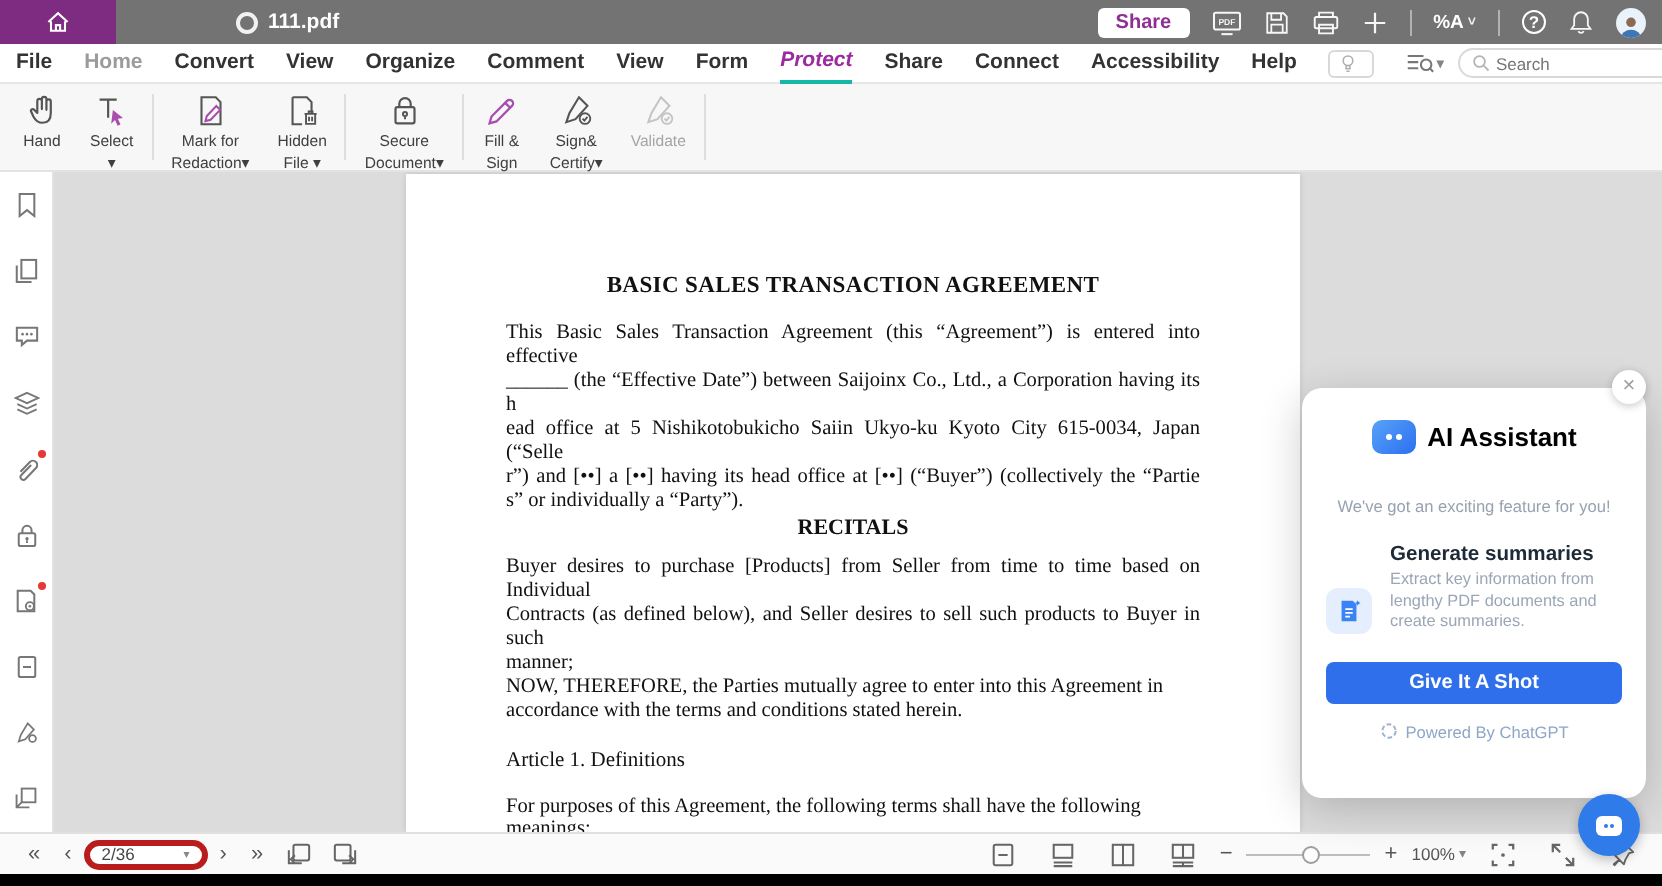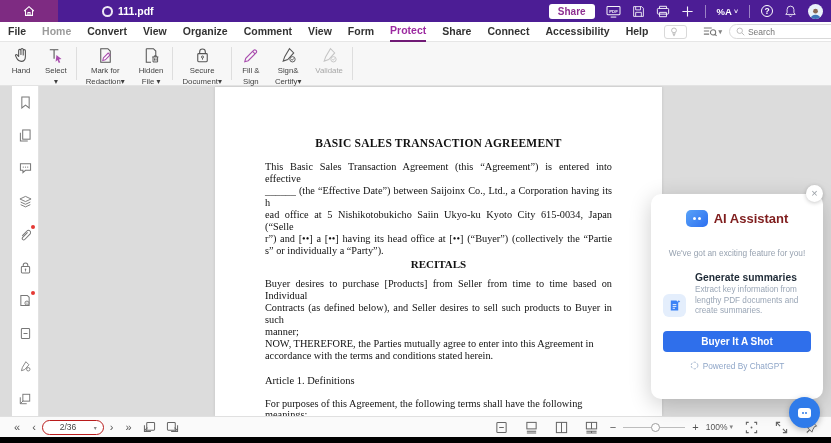--- a/index.html
+++ b/index.html
@@ -1,86 +1,86 @@
 <!DOCTYPE html>
 <html><head>
 <meta charset="utf-8">
 <style>
   * { margin:0; padding:0; box-sizing:border-box; }
   html,body { width:831px; height:443px; overflow:hidden; font-family:"Liberation Sans",sans-serif; background:#DCDCDC; position:relative; }
 
   
-  .titlebar { height:22px; background:#4c1d95; display:flex; color:#fff; }
+  .titlebar { height:22px; background:#737373; display:flex; color:#fff;gap:16px; }
   .home-btn { width:58px; height:22px; background:#7E2B82; display:flex; align-items:center; justify-content:center; }
   .tab { display:flex; align-items:center; gap:5px; margin-left:44px; font-size:10.5px; font-weight:bold; }
   .foxit-logo { width:11px; height:11px; border-radius:50%; border:2px solid #fff; opacity:.9; }
   .titlebar-right { margin-left:auto; display:flex; align-items:center; gap:11px; padding-right:8px; }
   .share-pill { background:#fff; color:#8E2F91; font-size:10px; font-weight:bold; padding:2px 9px; border-radius:3px; }
   .tb-icon { display:flex; align-items:center; justify-content:center; opacity:.95; }
   .tb-divider { width:1px; height:13px; background:rgba(255,255,255,.45); }
   .translate { font-size:9.5px; font-weight:bold; letter-spacing:0; display:flex; align-items:center; gap:2px; }
   .caret-sm { font-size:7px; opacity:.9; }
   .help-circle { width:12px; height:12px; border:1.2px solid #fff; border-radius:50%; font-size:8.5px; display:flex; align-items:center; justify-content:center; font-weight:bold; }
   .avatar { width:15px; height:15px; border-radius:50%; background:#EAF2FA; overflow:hidden; display:flex; align-items:flex-end; justify-content:center; }
 
   
   .menubar { height:20px; background:#FFFFFF; border-bottom:1px solid #E6E6E6; display:flex; align-items:center; padding:0 8px; gap:16px; font-size:10.5px; color:#333; font-weight:bold; }
   .menu-item { white-space:nowrap; line-height:19px; }
   .menu-item.muted { color:#9B9B9B; }
-  .menu-item.active { color:#9C2AA0; border-bottom:2px solid #701a75; }
+  .menu-item.active { color:#9C2AA0; border-bottom:2px solid #14b8a6;font-style:italic; }
   .tellme { display:flex; align-items:center; gap:3px; border:1px solid #D9D9D9; border-radius:3px; height:14px; width:112px; padding:0 5px; }
   .tellme input { border:none; outline:none; font-size:8.5px; width:100%; color:#555; font-family:"Liberation Sans",sans-serif; }
   .menubar-right { margin-left:auto; display:flex; align-items:center; gap:7px; }
   .search-wrap { display:flex; align-items:center; gap:3px; border:1px solid #D9D9D9; border-radius:8px; height:15px; width:118px; padding:0 6px; }
   .search-wrap input { border:none; outline:none; font-size:8.5px; width:100%; color:#555; font-family:"Liberation Sans",sans-serif; }
 
   
   .toolbar { height:44px; background:#F7F7F7; border-bottom:1px solid #E3E3E3; display:flex; align-items:stretch; padding:0 4px; }
   .tool { display:flex; flex-direction:column; align-items:center; justify-content:flex-start; padding:4px 7px 2px; min-width:34px; cursor:default; }
   .tool .t-label { font-size:7.8px; color:#3F3F3F; text-align:center; line-height:8.6px; margin-top:2px; }
   .tool.disabled { opacity:.45; }
   .tool-divider { width:1px; background:#DEDEDE; margin:5px 2px; }
 
   
-  .main-row { display:flex; height:330px;padding-left:12px; }
+  .main-row { display:flex; height:330px; }
   .sidebar { width:27px; background:#FFFFFF; border-right:1px solid #E2E2E2; display:flex; flex-direction:column; align-items:center; padding-top:9px; gap:19px; }
   .sb-icon { position:relative; width:14px; height:14px; display:flex; align-items:center; justify-content:center; }
   .red-dot { position:absolute; top:-2px; right:-3px; width:4px; height:4px; border-radius:50%; background:#E53935; }
   .doc-area { flex:1; position:relative; background:#DCDCDC; overflow:hidden; }
   .page { position:absolute; left:176px; top:1px; width:447px; height:329px; background:#FFFFFF; box-shadow:0 0 3px rgba(0,0,0,.12); padding:50px 50px 0 50px; font-family:"Liberation Serif",serif; color:#111; }
   .doc-title { font-size:11.5px; font-weight:bold; text-align:center; letter-spacing:.2px; margin-bottom:12px; }
   .doc-p { font-size:10.3px; line-height:12px; }
   .jline { text-align:justify; text-align-last:justify; }
   .center-head { font-size:11px; font-weight:bold; text-align:center; margin-top:1px; margin-bottom:8px; }
   .article-head { font-size:10.5px; font-weight:normal; margin-top:13px; }
   .doc-intro { font-size:10.3px; margin-top:12px; }
 
   
   .ai-popup { position:absolute; left:651px; top:194px; width:172px; height:205px; background:#fff; border-radius:10px; box-shadow:0 5px 22px rgba(0,0,0,.20); padding:16px 12px 0; z-index:5; }
   .ai-close { position:absolute; left:806px; top:185px; width:17px; height:17px; border-radius:50%; background:#fff; box-shadow:0 1px 4px rgba(0,0,0,.22); color:#9AA0A6; font-size:11px; line-height:16px; text-align:center; z-index:6; cursor:pointer; }
   .ai-header { display:flex; align-items:center; justify-content:center; gap:6px; }
   .ai-bubble { width:22px; height:17px; border-radius:5px; background:linear-gradient(135deg,#58A2F8,#2D6FF0); display:flex; align-items:center; justify-content:center; gap:2px; }
   .ai-bubble i { width:3px; height:3px; border-radius:50%; background:#fff; }
-  .ai-title { font-size:13px; font-weight:bold; color:#7f1d1d; }
+  .ai-title { font-size:13px; font-weight:bold; color:#000000; }
   .ai-sub { font-size:8.3px; color:#97A2B0; text-align:center; margin-top:21px; }
   .ai-feature { display:flex; gap:9px; margin-top:14px;align-items:flex-end; }
   .feat-icon { width:23px; height:23px; flex:none; border-radius:6px; background:#E4EEFC; display:flex; align-items:center; justify-content:center; }
   .feat-title { font-size:10.3px; font-weight:bold; color:#1E2A36; }
   .feat-desc { font-size:8.2px; color:#9AA6B6; line-height:10.5px; margin-top:2px; }
   .ai-cta { display:block; width:148px; height:21px; margin:14px auto 0; background:#2F6FEB; border:none; border-radius:4px; color:#fff; font-size:10px; font-weight:bold; font-family:"Liberation Sans",sans-serif; cursor:pointer; }
   .ai-footer { display:flex; align-items:center; justify-content:center; gap:4px; margin-top:9px; font-size:8.3px; color:#8FA6C8; }
 
   .chat-fab { position:absolute; left:789px; top:397px; width:31px; height:31px; border-radius:50%; background:#2F7BEA; box-shadow:0 2px 6px rgba(0,0,0,.25); display:flex; align-items:center; justify-content:center; z-index:7; cursor:pointer; }
   .fab-bubble { width:13px; height:10px; border-radius:3px; background:#fff; display:flex; align-items:center; justify-content:center; gap:1.5px; }
   .fab-bubble i { width:2px; height:2px; border-radius:50%; background:#2F7BEA; }
 
   
   .statusbar { height:21px; background:#FAFAFA; border-top:1px solid #E0E0E0; display:flex; align-items:center; padding:0 8px; color:#555; }
   .nav-glyph { font-size:11px; color:#555; padding:0 6px; cursor:pointer; }
-  .page-box { display:flex; align-items:center; justify-content:flex-end; border:1px solid #b91c1c; border-radius:8px; height:15px; width:62px; padding:0 6px; background:#fff; }
+  .page-box { display:flex; align-items:center; justify-content:space-between; border:3px solid #b91c1c; border-radius:8px; height:15px; width:62px; padding:0 6px; background:#fff; }
   .page-box input { border:none; outline:none; width:34px; font-size:8.5px; color:#444; font-family:"Liberation Sans",sans-serif; background:transparent; }
   .page-box .caret { font-size:6px; color:#888; }
   .sb-btn { padding:0 5px; display:flex; align-items:center; cursor:pointer; }
   .status-right { margin-left:auto; display:flex; align-items:center; gap:7px; }
   .zoom-track { width:62px; height:1px; background:#BDBDBD; position:relative; }
   .zoom-knob { position:absolute; left:28px; top:-4px; width:9px; height:9px; border-radius:50%; background:#FDFDFD; border:1px solid #9E9E9E; }
   .zoom-label { font-size:8.5px; color:#555; display:flex; align-items:center; gap:2px; }
   .minusplus { font-size:11px; color:#555; }
 
   .black-strip { position:absolute; left:0; bottom:0; width:831px; height:6px; background:#000; }
@@ -397,21 +397,21 @@
           <path d="M3 1.5 h6 l2 2 V12.5 H3 z" fill="#3B82F6"></path>
           <path d="M5 6 h4 M5 8 h4 M5 10 h2.5" stroke="#fff" stroke-width=".9"></path>
           <path d="M11.2 2.2 l.5-1 .5 1 1 .5 -1 .5 -.5 1 -.5-1 -1-.5 z" fill="#3B82F6"></path>
         </svg>
     </span>
     <div>
       <div class="feat-title">Generate summaries</div>
       <div class="feat-desc">Extract key information from lengthy PDF documents and create summaries.</div>
     </div>
   </div>
-  <button class="ai-cta">Buyer It A Shot</button>
+  <button class="ai-cta">Give It A Shot</button>
   <div class="ai-footer">
     <span>
       <svg width="9" height="9" viewBox="0 0 10 10">
           <circle cx="5" cy="5" r="3.7" fill="none" stroke="#9FB2CC" stroke-width="1.1" stroke-dasharray="2.6 1.4"></circle>
         </svg>
     </span>
     <span>Powered By ChatGPT</span>
   </div>
 </div>
 

